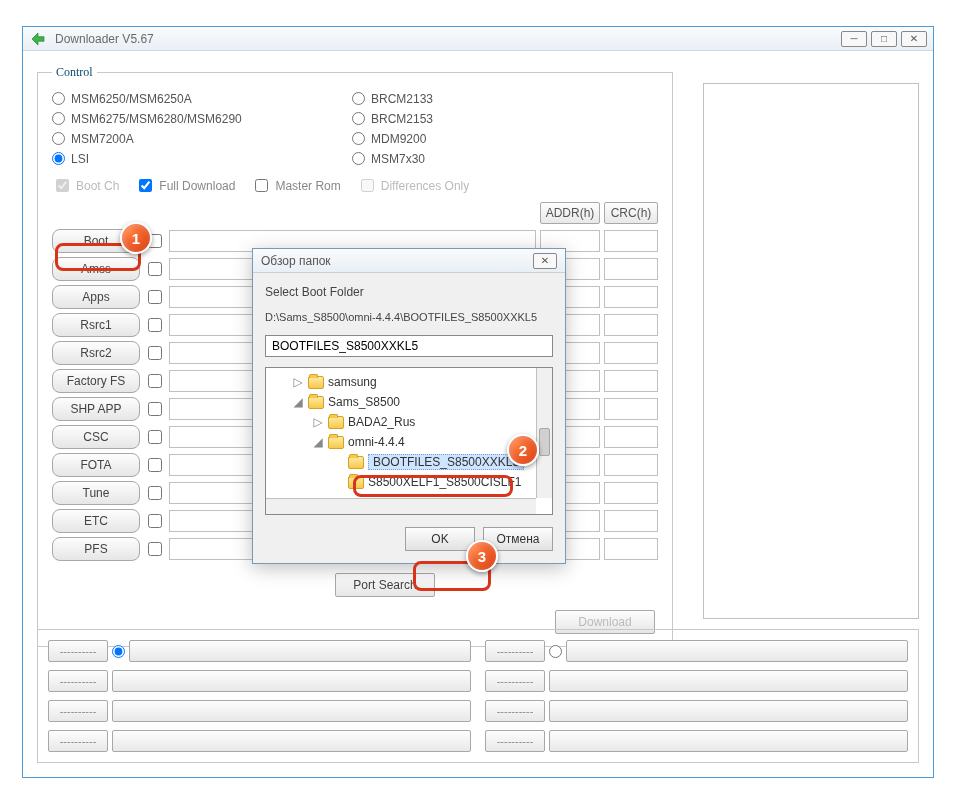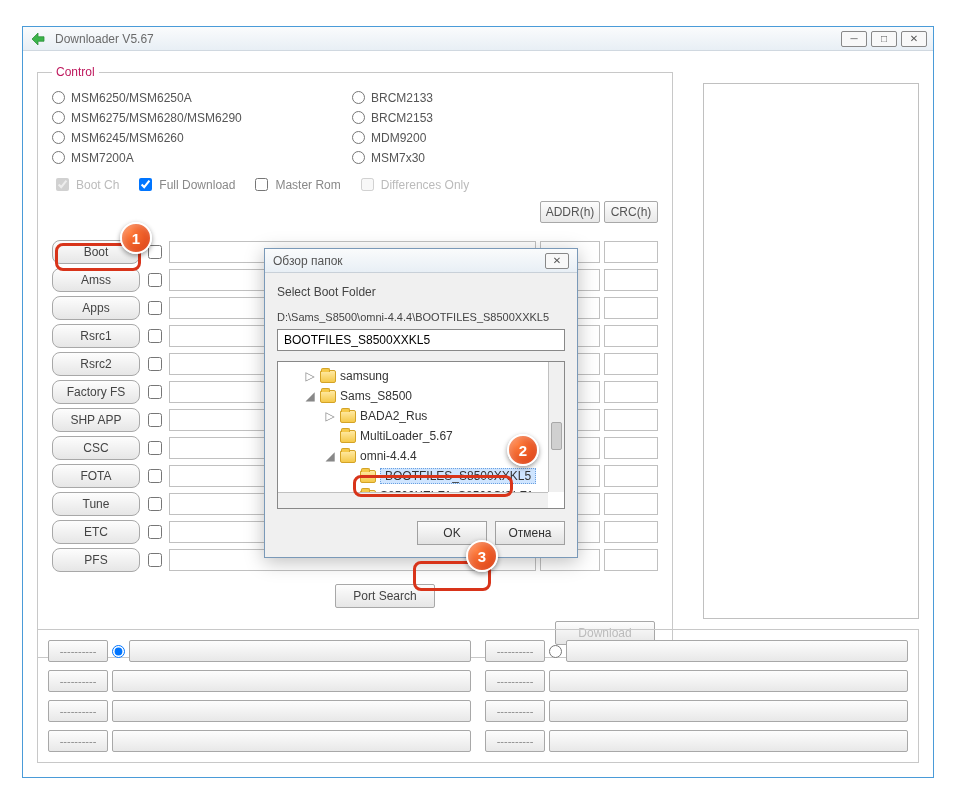--- a/index.html
+++ b/index.html
@@ -5,60 +5,60 @@
 * { box-sizing: border-box; font-family: Tahoma, Arial, sans-serif; font-size: 12px; }
 body { margin: 0; background: #fff; width: 956px; height: 796px; position: relative; }
 .window { position: absolute; left: 22px; top: 26px; width: 912px; height: 752px; border: 1px solid #4a9bd8; background: #fff; }
 .titlebar { height: 24px; background: linear-gradient(#fafbfc,#e8eff5); display: flex; align-items: center; padding: 0 6px; border-bottom: 1px solid #d0d8e0; }
 .titlebar .back-arrow { width: 18px; height: 18px; margin-right: 8px; }
 .titlebar .title { color: #6a6a6a; flex: 1; }
 .winbtns { display: flex; gap: 4px; }
 .winbtn { width: 26px; height: 16px; border: 1px solid #888; border-radius: 2px; background: #f8f8f8; display: flex; align-items: center; justify-content: center; font-size: 10px; color: #555; cursor: pointer; }
 .client { padding: 14px; }
 fieldset.control { border: 1px solid #c8c8c8; padding: 12px 14px; margin: 0; }
-fieldset.control legend { color: #be185d; padding: 0 4px; }
+fieldset.control legend { color: #0c4a6e; padding: 0 4px; font-family: Liberation Serif, serif; }
 .radio-grid { display: flex; }
 .radio-col { display: flex; flex-direction: column; gap: 6px; }
 .radio-col:first-child { width: 300px; }
 .radio-item { display: flex; align-items: flex-start; gap: 6px; color: #555; }
 .radio-item input { margin: 0; }
 .checks { margin: 10px 0 6px 0; display: flex; align-items: center; gap: 16px; color: #888; }
 .checks label { display: flex; align-items: center; gap: 4px; }
 .checks .disabled { color: #bbb; }
 .rows { margin-top: 4px; }
 .row { display: flex; align-items: center; gap: 4px; margin-bottom: 4px; height: 24px; }
 .btn { width: 88px; height: 24px; border: 1px solid #a8a8a8; background: linear-gradient(#fdfdfd,#e6e6e6); border-radius: 8px; display: flex; align-items: center; justify-content: center; cursor: pointer; color: #444; }
 .chk { width: 14px; height: 14px; }
 .txtcell { height: 22px; border: 1px solid #c0c0c0; background: #fff; }
-.hdr-row { display: flex; gap: 4px; margin-bottom: 16px; height: 24px; align-items: center; }
+.hdr-row { display: flex; gap: 4px; margin-bottom: 4px; height: 24px; align-items: center; }
 .hdr-row .spacer { width: 88px; }
 .hdr-row .chk-spacer { width: 18px; }
 .hdr-row .big { flex: 1; }
 .hdr-cell { height: 22px; border: 1px solid #a8a8a8; background: linear-gradient(#fdfdfd,#e8e8e8); display: flex; align-items: center; justify-content: center; color: #555; border-radius: 2px; }
 .addr { width: 60px; }
 .crc { width: 54px; }
 .row .big { flex: 1; }
 .bottom-btns { display: flex; gap: 120px; margin-top: 12px; justify-content: center; padding-left: 280px; }
 .bottom-btns .bbtn { width: 100px; height: 24px; border: 1px solid #a8a8a8; background: linear-gradient(#fdfdfd,#e6e6e6); border-radius: 2px; display: flex; align-items: center; justify-content: center; color: #444; }
 .bottom-btns .bbtn.disabled { color: #bbb; margin-top: 37px; }
 .side-panel { position: absolute; right: 14px; top: 56px; width: 216px; height: 536px; border: 1px solid #c0c0c0; background: #fff; }
 .status-area { position: absolute; left: 14px; bottom: 14px; right: 14px; border: 1px solid #c8c8c8; padding: 10px; display: flex; flex-direction: column; gap: 8px; }
 .status-row { display: flex; gap: 14px; }
 .status-half { display: flex; gap: 4px; align-items: center; width: 50%; }
 .status-half .small { width: 60px; height: 22px; border: 1px solid #a8a8a8; background: linear-gradient(#fdfdfd,#e8e8e8); border-radius: 2px; display: flex; align-items: center; justify-content: center; color: #888; font-size: 11px; }
 .status-half .wide { flex: 1; height: 22px; border: 1px solid #a8a8a8; background: linear-gradient(#fdfdfd,#e8e8e8); border-radius: 2px; }
 .status-half input[type=radio] { margin: 0; }
 
-.dialog { position: absolute; left: 264px; top: 248px; width: 314px; border: 1px solid #7a99b8; background: #f0f0f0; box-shadow: 0 4px 18px rgba(0,0,0,0.25); }
+.dialog { position: absolute; left: 252px; top: 248px; width: 314px; border: 1px solid #7a99b8; background: #f0f0f0; box-shadow: 0 4px 18px rgba(0,0,0,0.25); }
 .dlg-title { height: 24px; background: linear-gradient(#fafbfc,#e8eff5); border-bottom: 1px solid #c8d0d8; display: flex; align-items: center; padding: 0 8px; color: #555; }
 .dlg-title .spacer { flex: 1; }
 .dlg-close { width: 24px; height: 16px; border: 1px solid #888; border-radius: 2px; background: #f8f8f8; display: flex; align-items: center; justify-content: center; font-size: 10px; cursor: pointer; }
 .dlg-body { padding: 12px; }
 .dlg-label { color: #444; margin-bottom: 12px; }
-.dlg-path { color: #444; margin-bottom: 6px; white-space: nowrap; overflow: hidden; font-size: 11px; }
+.dlg-path { color: #444; margin-bottom: 12px; white-space: nowrap; overflow: hidden; font-size: 11px; }
 .dlg-input { width: 100%; height: 22px; border: 1px solid #888; background: #fff; padding: 2px 6px; margin-bottom: 10px; }
 .tree-box { border: 1px solid #888; background: #fff; height: 148px; position: relative; overflow: hidden; }
 .tree { padding: 4px 2px; }
 .tree-item { display: flex; align-items: center; gap: 4px; height: 20px; color: #333; }
 .tree-item .arrow { width: 12px; text-align: center; color: #888; }
 .folder-ico { width: 16px; height: 13px; background: linear-gradient(#ffe9a3,#f5c94a); border: 1px solid #d4a326; border-radius: 2px; display: inline-block; position: relative; }
 .folder-ico::before { content: ""; position: absolute; top: -3px; left: 0; width: 7px; height: 3px; background: #f5c94a; border: 1px solid #d4a326; border-bottom: none; border-radius: 2px 2px 0 0; }
 .tree .lvl1 { padding-left: 24px; }
 .tree .lvl2 { padding-left: 44px; }
 .tree .lvl3 { padding-left: 64px; }
@@ -95,25 +95,25 @@
           <label class="radio-item">
               <input type="radio" name="chip" style="">
               <span>MSM6250/MSM6250A</span>
             </label>
           <label class="radio-item">
               <input type="radio" name="chip" style="">
               <span>MSM6275/MSM6280/MSM6290</span>
             </label>
           <label class="radio-item">
               <input type="radio" name="chip" style="">
-              <span>MSM6245/MSM6260</span>
-            </label>
-          <label class="radio-item">
-              <input type="radio" name="chip" style="">
               <span>MSM7200A</span>
+            </label>
+          <label class="radio-item">
+              <input type="radio" name="chip" checked="" style="">
+              <span>LSI</span>
             </label>
         </div>
         <div class="radio-col">
           <label class="radio-item">
               <input type="radio" name="chip" style="">
               <span>BRCM2133</span>
             </label>
           <label class="radio-item">
               <input type="radio" name="chip" style="">
               <span>BRCM2153</span>
@@ -313,25 +313,20 @@
             <span class="arrow">◢</span>
             <span class="folder-ico"></span>
             <span class="label">Sams_S8500</span>
           </div>
         <div class="tree-item lvl2">
             <span class="arrow">▷</span>
             <span class="folder-ico"></span>
             <span class="label">BADA2_Rus</span>
           </div>
         <div class="tree-item lvl2">
-            <span class="arrow"></span>
-            <span class="folder-ico"></span>
-            <span class="label">MultiLoader_5.67</span>
-          </div>
-        <div class="tree-item lvl2">
             <span class="arrow">◢</span>
             <span class="folder-ico"></span>
             <span class="label">omni-4.4.4</span>
           </div>
         <div class="tree-item lvl3 sel">
             <span class="arrow"></span>
             <span class="folder-ico"></span>
             <span class="label">BOOTFILES_S8500XXKL5</span>
           </div>
         <div class="tree-item lvl3">

